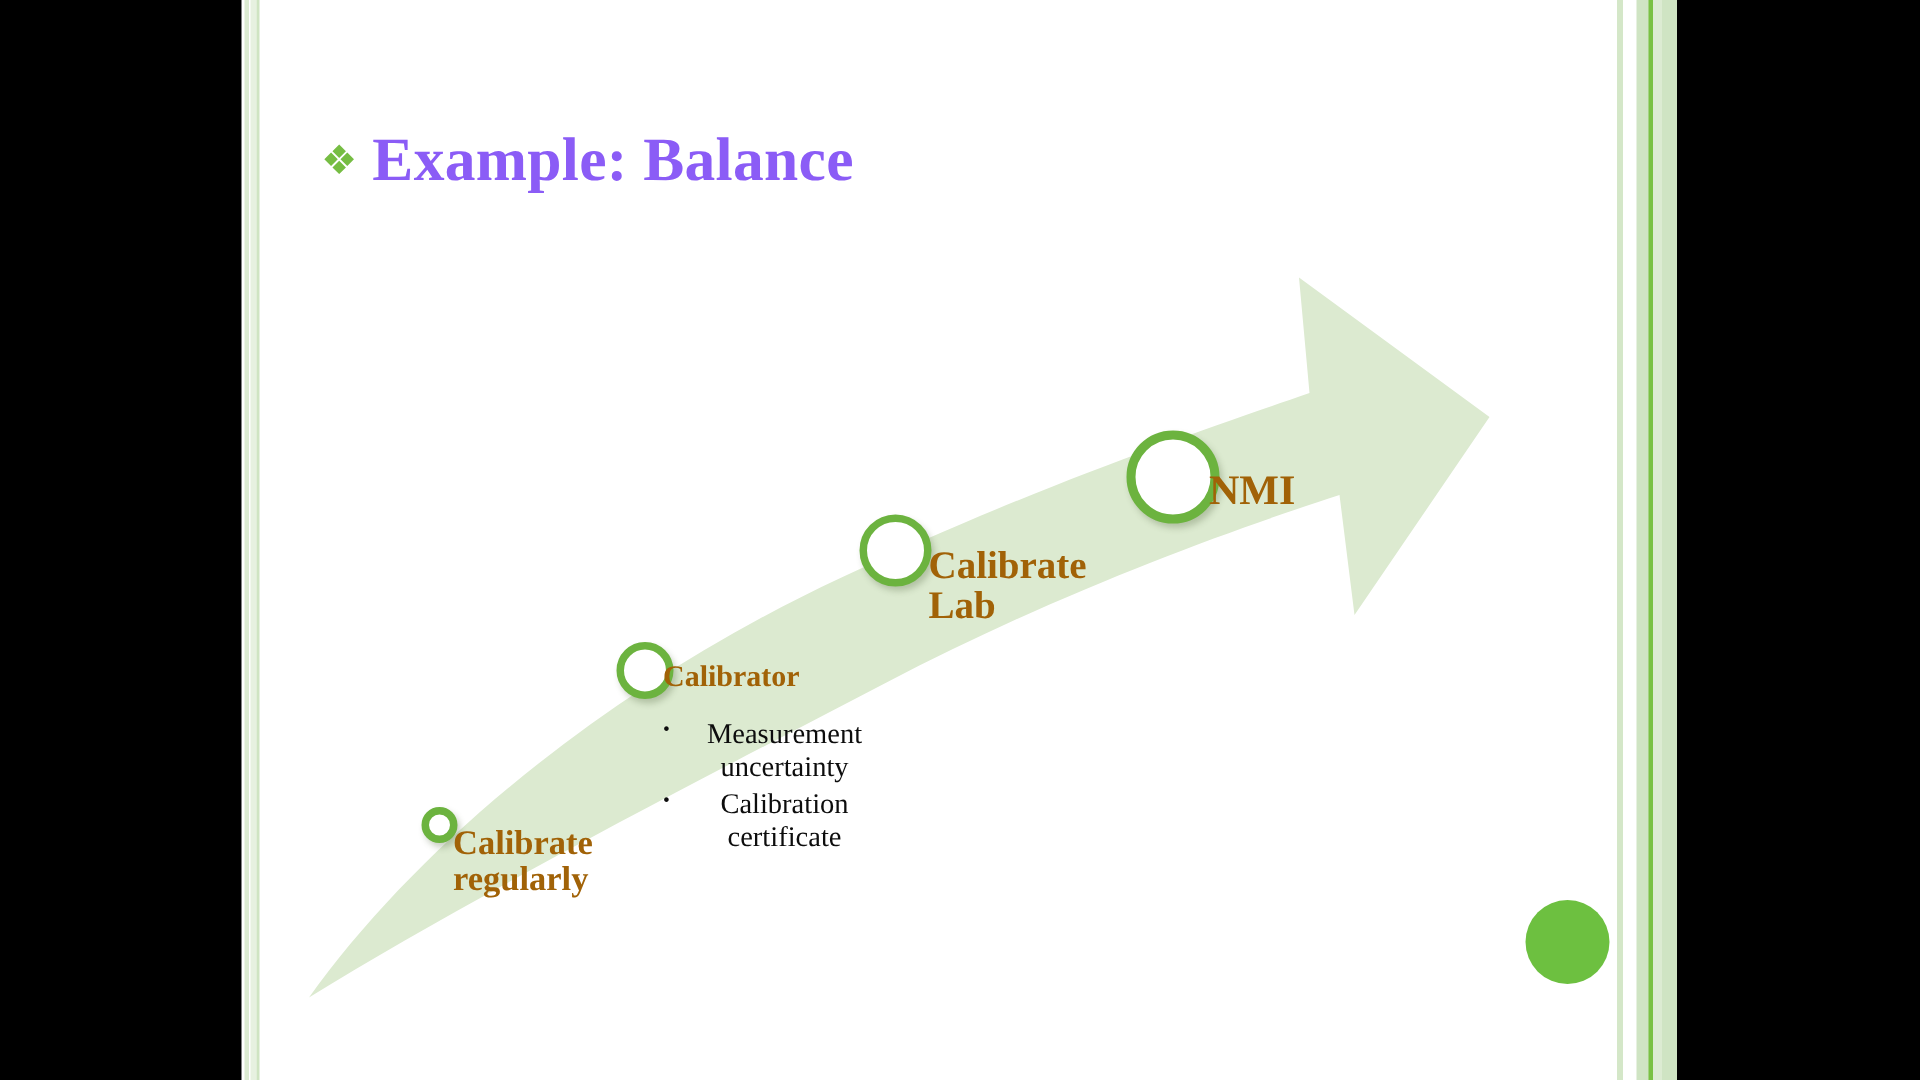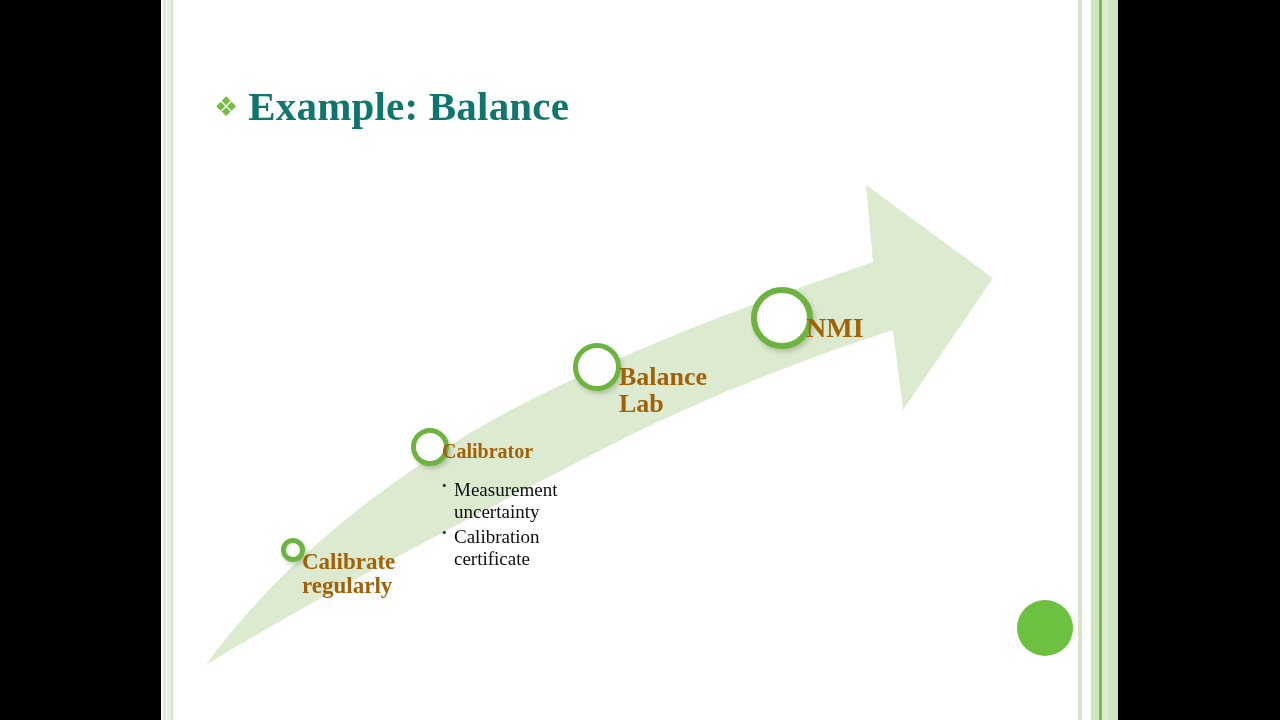--- a/index.html
+++ b/index.html
@@ -58,21 +58,21 @@
   .title-bullet {
     font-size: 27px;
     line-height: 1;
     color: #76bd43;
     position: relative;
     top: -4px;
   }
   .title-text {
     font-size: 41px;
     font-weight: bold;
-    color: #0f766e;
+    color: #8b5cf6;
     letter-spacing: 0.2px;
   }
 
   
   .arrow-svg {
     position: absolute;
     left: 0;
     top: 0;
     width: 957px;
     height: 720px;
@@ -130,20 +130,21 @@
     margin: 0;
     padding: 0;
     color: #0d0d0d;
     font-size: 19px;
     line-height: 1.16;
   }
   .sublist li {
     position: relative;
     padding-left: 12px;
     margin-bottom: 3px;
+    text-align: center;
   }
   .sublist li::before {
     content: "\2022";
     position: absolute;
     left: 0;
     top: -1px;
     font-size: 13px;
   }
 
   
@@ -184,21 +185,21 @@
       <span class="title-bullet">❖</span>
       <span class="title-text">Example: Balance</span>
     </div>
 
     <div class="node node-nmi"></div>
     <div class="node node-external"></div>
     <div class="node node-calibrator"></div>
     <div class="node node-calibrate"></div>
 
     <div class="label label-nmi">NMI</div>
-    <div class="label label-external">Balance Lab</div>
+    <div class="label label-external">Calibrate Lab</div>
     <div class="label label-calibrator">Calibrator</div>
     <div class="label label-calibrate">Calibrate regularly</div>
 
     <ul class="sublist">
       <li>Measurement uncertainty</li>
       <li>Calibration certificate</li>
     </ul>
 
     <div class="accent-dot"></div>
 

